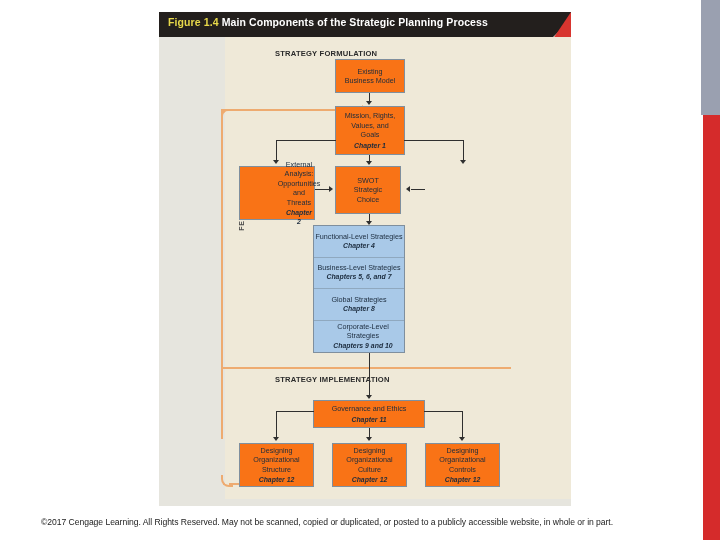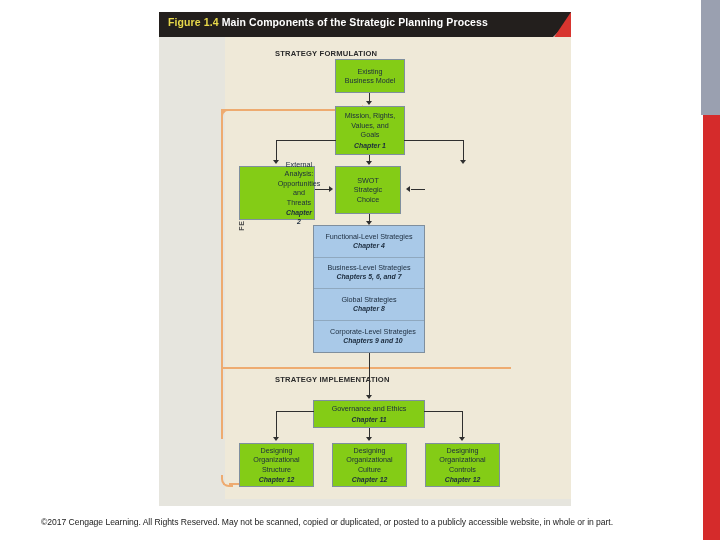--- a/index.html
+++ b/index.html
@@ -24,21 +24,21 @@
     letter-spacing:.1px;color:#ffffff;white-space:nowrap;z-index:3;}
   #figure-title .num{color:#e8d94a;}
 
   
   #diagram{position:absolute;left:0;top:25px;width:412px;height:469px;}
   #canvas-bg{position:absolute;left:66px;top:0;width:346px;height:462px;background:#efe9d8;}
 
   .sect-label{position:absolute;font-size:7.6px;font-weight:bold;color:#2b2b2b;
     letter-spacing:.2px;white-space:nowrap;padding-left:36px;}
 
-  .box{position:absolute;box-sizing:border-box;background:#84cc16;border:1px solid #7f8f9e;
+  .box{position:absolute;box-sizing:border-box;background:#f97316;border:1px solid #7f8f9e;
     display:flex;flex-direction:column;align-items:center;justify-content:center;
     font-size:7.2px;color:#1b2b3d;line-height:1.32;text-align:center;}
   .box .ch{font-style:italic;font-weight:bold;font-size:6.9px;margin-top:1px;}
 
   .stack{position:absolute;box-sizing:border-box;background:#a9c9e8;border:1px solid #7f8f9e;}
   .stack .row{box-sizing:border-box;height:25%;border-bottom:1px solid #8fa8bf;
     display:flex;flex-direction:column;align-items:center;justify-content:center;
     font-size:7.2px;color:#1b2b3d;line-height:1.3;text-align:center;}
   .stack .row:last-child{border-bottom:none;margin-left:8px;}
   .stack .row .ch{font-style:italic;font-weight:bold;font-size:6.9px;margin-top:1px;}
@@ -143,21 +143,21 @@
       <span>Strategic</span>
       <span>Choice</span>
     </div>
 
     <div class="ln lnh" style="left:252px;top:152px;width:14px;"></div>
     <div class="ar-l" style="left:247px;top:149px;"></div>
 
     <div class="ln lnv" style="left:210px;top:177px;height:10px;"></div>
     <div class="ar-d" style="left:207px;top:184px;"></div>
 
-    <div class="stack" style="left:154px;top:188px;width:112px;height:128px;">
+    <div class="stack" style="left:154px;top:188px;width:92px;height:128px;">
       <div class="row">
         <span>Functional-Level Strategies</span>
         <span class="ch">Chapter 4</span>
       </div>
       <div class="row">
         <span>Business-Level Strategies</span>
         <span class="ch">Chapters 5, 6, and 7</span>
       </div>
       <div class="row">
         <span>Global Strategies</span>

